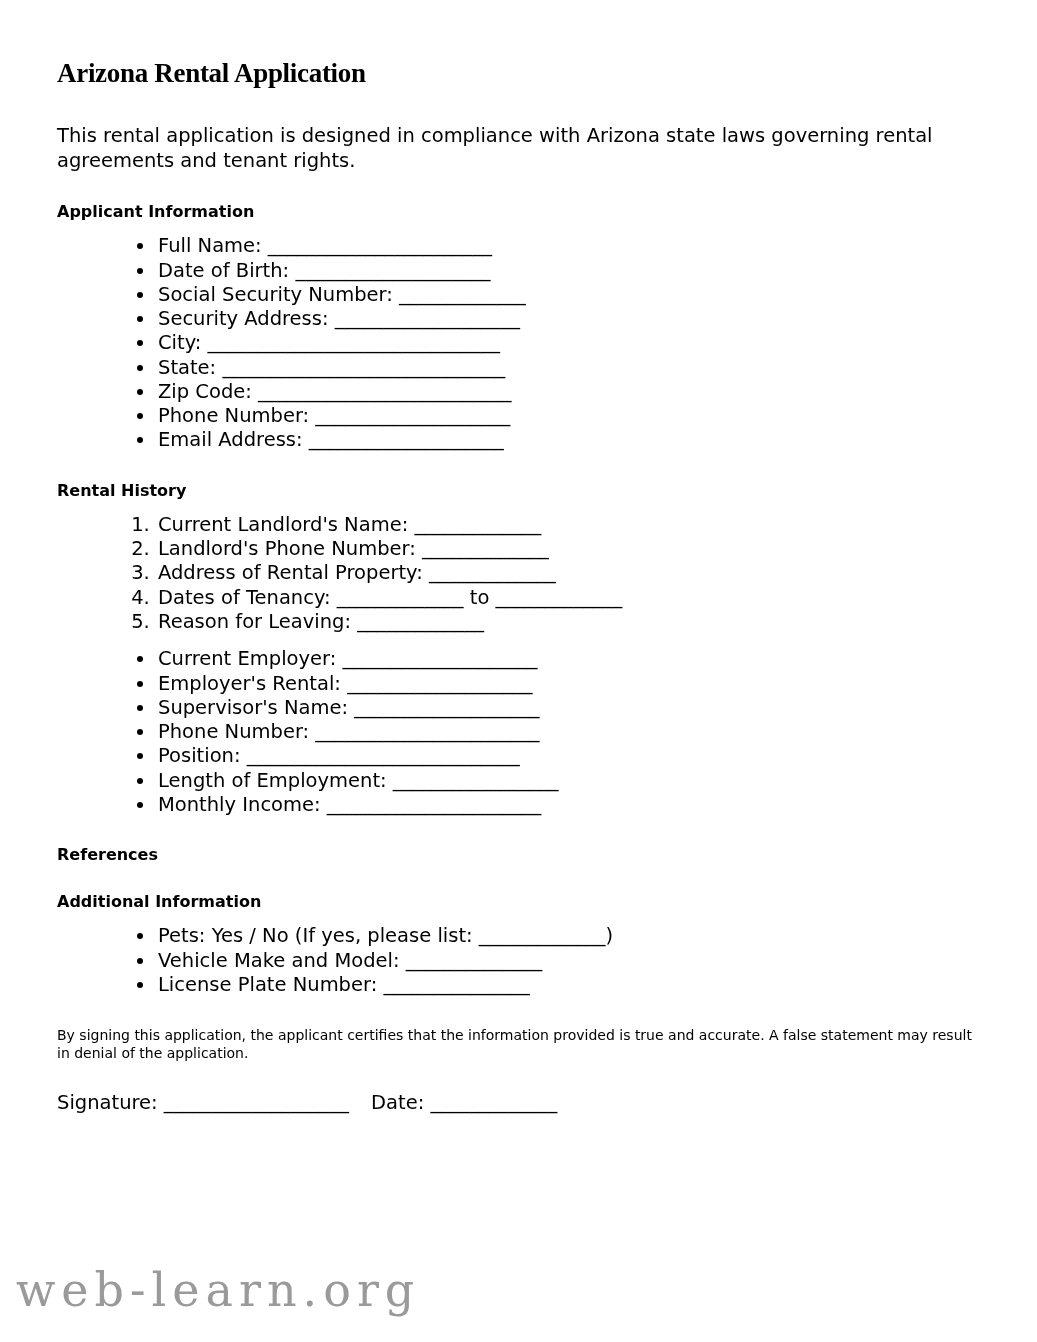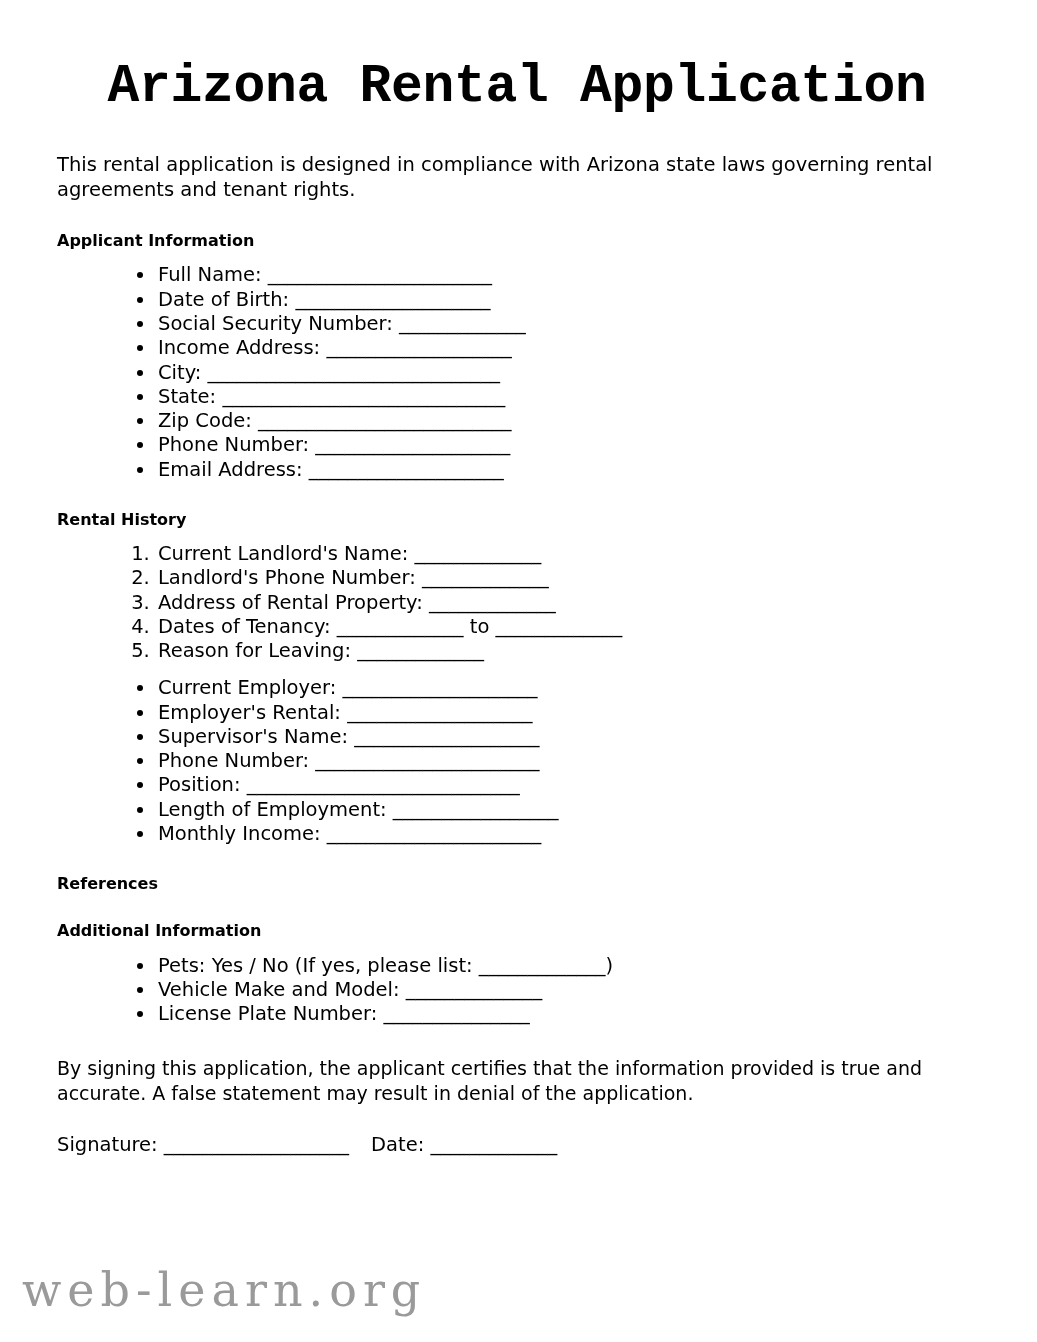--- a/index.html
+++ b/index.html
@@ -24,27 +24,26 @@
     box-sizing: border-box;
   }
   .content {
     position: absolute;
     left: 57px;
     top: 58px;
     width: 920px;
   }
 
   h1.doc-title {
-    font-size: 53px;
+    font-size: 27px;
     font-weight: bold;
     letter-spacing: -0.3px;
     margin: 0 0 0 0;
     line-height: 1.12;
-    font-family: Liberation Mono, monospace;
-    text-align: center;
+    font-family: Liberation Serif, serif;
   }
 
   p.intro {
     font-size: 19.5px;
     line-height: 1.28;
     margin: 36px 0 0 0;
     width: 912px;
   }
 
   h2.section {
@@ -67,37 +66,37 @@
     line-height: 1.245;
     padding-left: 2px;
     white-space: nowrap;
     margin-left: 47px;
   }
   ol.fields li::marker {
     font-size: 19.5px;
   }
 
   p.certify {
-    font-size: 19px;
+    font-size: 14px;
     line-height: 1.28;
     margin: 30px 0 0 0;
     width: 925px;
   }
 
   p.signature-line {
     font-size: 19.5px;
     line-height: 1.28;
     margin: 28px 0 0 0;
     white-space: nowrap;
   }
   .sig-gap { display: inline-block; width: 22px; }
 
   .watermark {
     position: absolute;
-    left: 22px;
+    left: 16px;
     top: 1267px;
     font-family: "DejaVu Serif", "Liberation Serif", serif;
     font-size: 46px;
     letter-spacing: 6px;
     color: #9a9a9a;
     white-space: nowrap;
     line-height: 1;
     user-select: none;
   }
 </style>
@@ -109,21 +108,21 @@
 
     <h1 class="doc-title">Arizona Rental Application</h1>
 
     <p class="intro">This rental application is designed in compliance with Arizona state laws governing rental agreements and tenant rights.</p>
 
     <h2 class="section">Applicant Information</h2>
     <ul class="fields">
       <li>Full Name: _______________________</li>
       <li>Date of Birth: ____________________</li>
       <li>Social Security Number: _____________</li>
-      <li>Income Address: ___________________</li>
+      <li>Security Address: ___________________</li>
       <li>City: ______________________________</li>
       <li>State: _____________________________</li>
       <li>Zip Code: __________________________</li>
       <li>Phone Number: ____________________</li>
       <li>Email Address: ____________________</li>
     </ul>
 
     <h2 class="section">Rental History</h2>
     <ol class="fields">
       <li>Current Landlord's Name: _____________</li>

